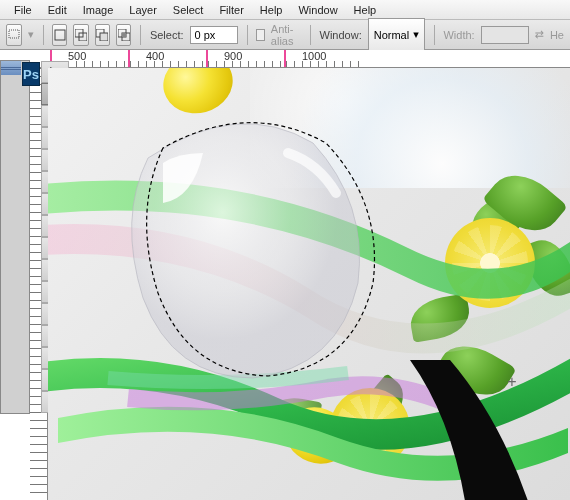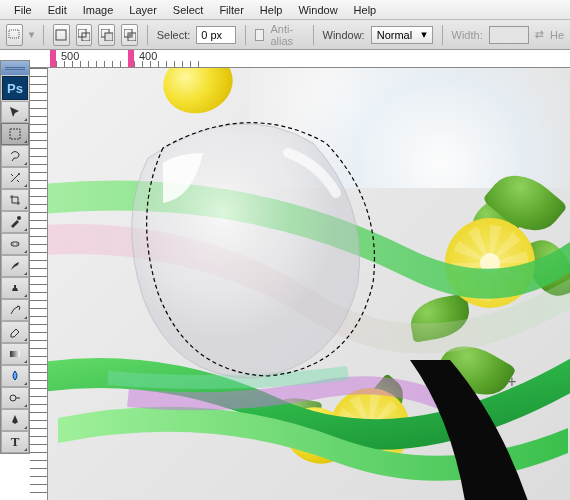--- a/index.html
+++ b/index.html
@@ -4,30 +4,30 @@
 <style>
 *{margin:0;padding:0;box-sizing:border-box;font-family:Tahoma,Arial,sans-serif;font-size:11px}
 body{width:570px;height:500px;overflow:hidden;background:#fff;position:relative}
 .menubar{height:20px;background:linear-gradient(#f8f8f8,#e8e8e8);display:flex;align-items:center;padding:0 6px;border-bottom:1px solid #bbb}
 .menubar span{padding:0 8px;cursor:default;color:#222}
 .optbar{height:30px;background:linear-gradient(#eaeaea,#d6d6d6);border-bottom:1px solid #999;display:flex;align-items:center;padding:0 6px;gap:6px}
 .icobox{width:22px;height:22px;background:linear-gradient(#fdfdfd,#dedede);border:1px solid #999;border-radius:2px;display:flex;align-items:center;justify-content:center}
 .icobox svg{display:block}
 .sep{width:1px;height:20px;background:#aaa;margin:0 3px}
 .lbl{color:#444}
-.inp{width:40px;height:18px;border:1px solid #999;background:#fff;padding:0 4px;font-size:11px}
+.inp{width:48px;height:18px;border:1px solid #999;background:#fff;padding:0 4px;font-size:11px}
 .chk{width:12px;height:12px;border:1px solid #999;background:#efefef}
 .disabled{color:#999}
-.sel{width:80px;height:18px;border:1px solid #999;background:linear-gradient(#fff,#e8e8e8);display:flex;align-items:center;padding:0 5px;justify-content:space-between}
+.sel{width:80px;height:18px;border:1px solid #999;background:linear-gradient(#fff,#e8e8e8);display:flex;align-items:center;padding:16px 5px;justify-content:space-between}
 .ruler-h{position:absolute;top:50px;left:30px;right:0;height:18px;background:#fff;border-bottom:1px solid #888;display:flex;overflow:hidden}
-.ruler-h .tick{position:relative;width:78px;height:100%;border-left:6px solid #ec4899;font-size:9px;color:#333;padding-left:5px}
+.ruler-h .tick{position:relative;width:78px;height:100%;border-left:2px solid #ec4899;font-size:9px;color:#333;padding-left:16px}
 .ruler-h .tick::after{content:"";position:absolute;bottom:0;left:0;width:100%;height:6px;background:repeating-linear-gradient(90deg,#777 0,#777 1px,transparent 1px,transparent 8px)}
 .ruler-v{position:absolute;top:68px;left:30px;width:18px;bottom:0;background:#fff;border-right:1px solid #888}
 .ruler-v::before{content:"";position:absolute;left:0;top:0;right:0;bottom:0;background:repeating-linear-gradient(180deg,#777 0,#777 1px,transparent 1px,transparent 8px)}
-.toolbox{position:absolute;top:60px;left:0;width:30px;background:#d0d0d0;border:1px solid #888;display:flex;flex-direction:column}
+.toolbox{position:absolute;top:60px;left:0;width:30px;background:#d0d0d0;border:1px solid #888;display:flex;flex-direction:row}
 .tb-head{height:14px;background:linear-gradient(#9cb8da,#6a8ec0);display:flex;align-items:center;justify-content:center}
 .tb-head span{width:20px;height:3px;background:repeating-linear-gradient(0deg,#4a6a9a 0,#4a6a9a 1px,transparent 1px,transparent 2px)}
 .tb-ps{height:24px;background:#083a6a;display:flex;align-items:center;justify-content:center;color:#9dd4f5;font-size:13px;font-weight:bold;border:1px solid #062845;margin:1px}
 .tb-grid{display:flex;flex-direction:column}
 .tool{width:28px;height:22px;border:1px solid #aaa;background:linear-gradient(#e6e6e6,#d0d0d0);display:flex;align-items:center;justify-content:center;position:relative}
 .tool.sel2{background:linear-gradient(#c8c8c8,#b0b0b0);border-color:#777}
 .tool .corner{position:absolute;bottom:1px;right:1px;width:0;height:0;border-left:3px solid transparent;border-bottom:3px solid #555}
 .canvas{position:absolute;top:68px;left:48px;right:0;bottom:0;overflow:hidden;background:linear-gradient(135deg,#f2f2f2 0%,#e8e8e8 40%,#dcdcdc 100%)}
 .clouds{position:absolute;top:0;right:0;width:320px;height:120px;background:radial-gradient(circle at 60% 80%,rgba(255,255,255,.9) 0%,rgba(230,240,248,.7) 40%,transparent 70%),radial-gradient(circle at 30% 30%,rgba(255,255,255,.8) 0%,transparent 50%)}
 .ribbons{position:absolute;top:100px;left:-20px;width:560px;height:350px}
@@ -103,20 +103,22 @@
   <span class="disabled">Width:</span>
   <input class="inp disabled" disabled="" style="background: rgb(228, 228, 228);">
   <span class="disabled">⇄</span>
   <span class="disabled">He</span>
 </div>
 
 <div class="ruler-h">
   <div style="width:20px"></div>
   <div class="tick"><span>500</span></div>
   <div class="tick"><span>400</span></div>
+  <div class="tick"><span>900</span></div>
+  <div class="tick"><span>1000</span></div>
 </div>
 
 <div class="ruler-v"></div>
 
 <div class="toolbox">
   <div class="tb-head">
       <span></span>
     </div>
   <div class="tb-ps">Ps</div>
   <div class="tb-grid">

